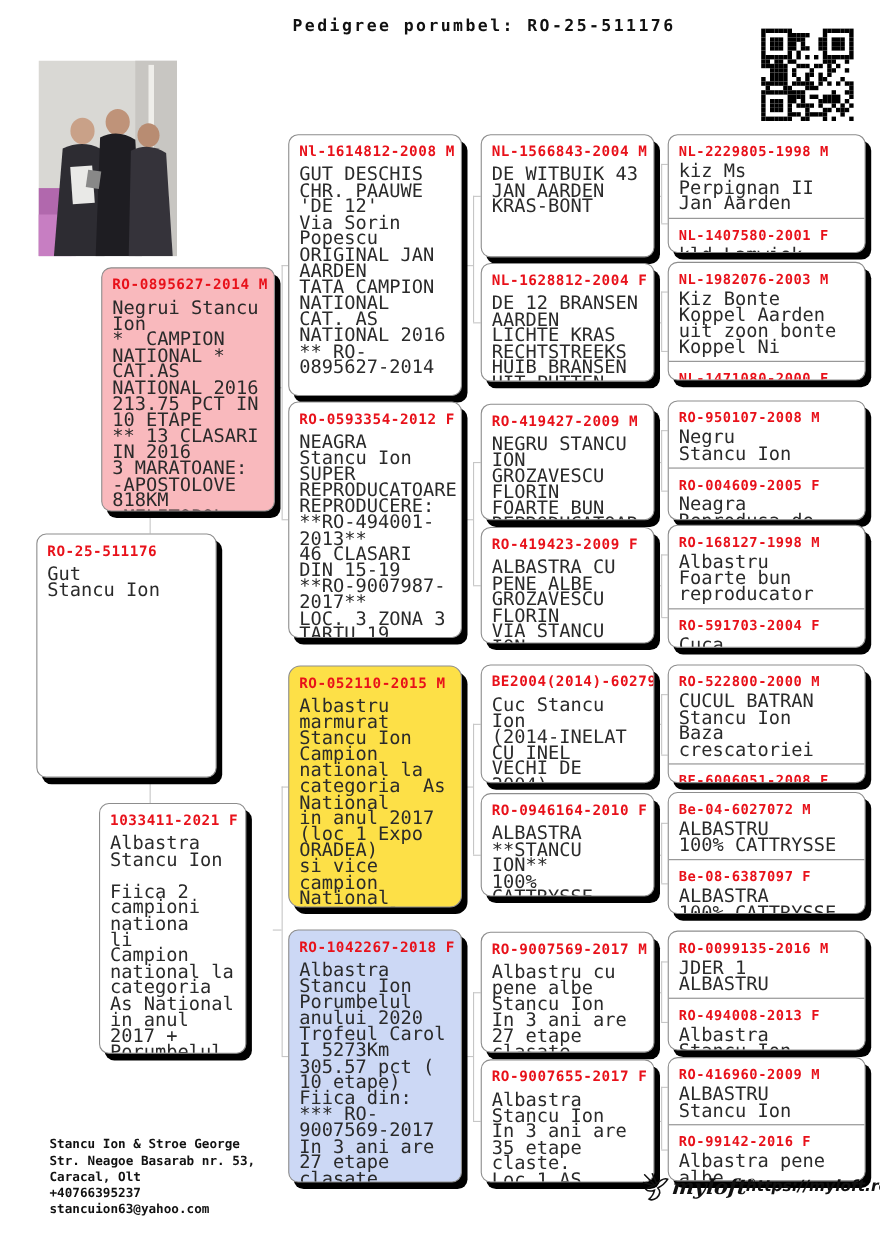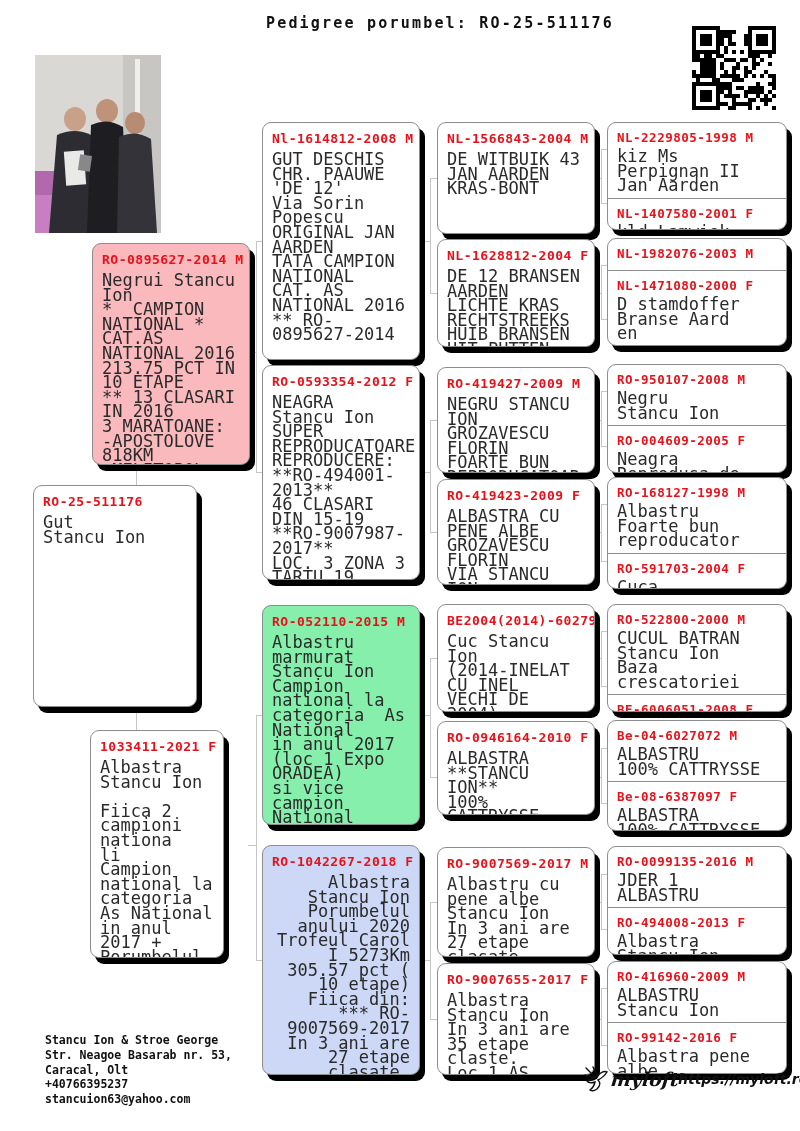--- a/index.html
+++ b/index.html
@@ -8,22 +8,22 @@
   .title{position:absolute;top:14px;left:0;width:800px;text-align:center;
          font-weight:bold;font-size:15px;letter-spacing:2.2px;color:#111;padding-left:40px;}
   .photo{position:absolute;left:35px;top:55px;width:126px;height:178px;}
   .qr{position:absolute;left:691px;top:25px;width:86px;height:86px;}
   .conn{position:absolute;background:#c6c6c6;}
   .pbox{position:absolute;background:#fff;border:1px solid #8d8d8d;border-radius:9px;
         box-shadow:5px 6px 0 0 #000;padding:8px 9px;box-sizing:border-box;overflow:hidden;}
   .ph{color:#e8111a;font-weight:bold;font-size:13px;letter-spacing:.5px;margin-bottom:6px;white-space:nowrap;}
   .pb{color:#2a2a2a;font-size:17px;line-height:14.6px;white-space:pre-wrap;}
   .pink{background:#f9b9bd;}
-  .cyan{background:#86efac;}
-  .lav{background:#ccd8f5;text-align:right;}
+  .cyan{background:#fde047;border-radius:11px;}
+  .lav{background:#ccd8f5;}
   .pair{position:absolute;background:#fff;border:1px solid #8d8d8d;border-radius:9px;
         box-shadow:5px 6px 0 0 #000;box-sizing:border-box;overflow:hidden;padding:0;}
   .half{padding:7px 9px 5px 9px;}
   .half .ph{font-size:12.5px;margin-bottom:4px;}
   .hdiv{border-top:1px solid #8d8d8d;height:0;}
   .contact{position:absolute;left:45px;top:1033px;font-weight:bold;font-size:11.5px;
            line-height:14.8px;white-space:pre-wrap;color:#111;}
   .footer{position:absolute;left:583px;top:1062px;width:200px;height:40px;}
   .brand{position:absolute;left:28px;top:6px;font-family:"DejaVu Serif",serif;font-style:italic;
          font-weight:bold;font-size:19px;color:#111;transform:skewX(-6deg);}
@@ -539,20 +539,22 @@
     <div class="half">
       <div class="ph"><span>NL-1407580-2001</span> <span>F</span></div>
       <div class="pb">kld Lamwiek
 Jan Aarden</div>
     </div>
   </div>
 
   <div class="pair" style="left:607px;top:238px;width:180px;height:108px;">
     <div class="half">
       <div class="ph"><span>NL-1982076-2003</span> <span>M</span></div>
+      <div class="pb">Kiz Bonte Koppel Aarden
+uit zoon bonte Koppel Ni</div>
     </div>
     <div class="hdiv"></div>
     <div class="half">
       <div class="ph"><span>NL-1471080-2000</span> <span>F</span></div>
       <div class="pb">D stamdoffer Branse Aard
 en</div>
     </div>
   </div>
 
   <div class="pair" style="left:607px;top:364px;width:180px;height:109px;">

